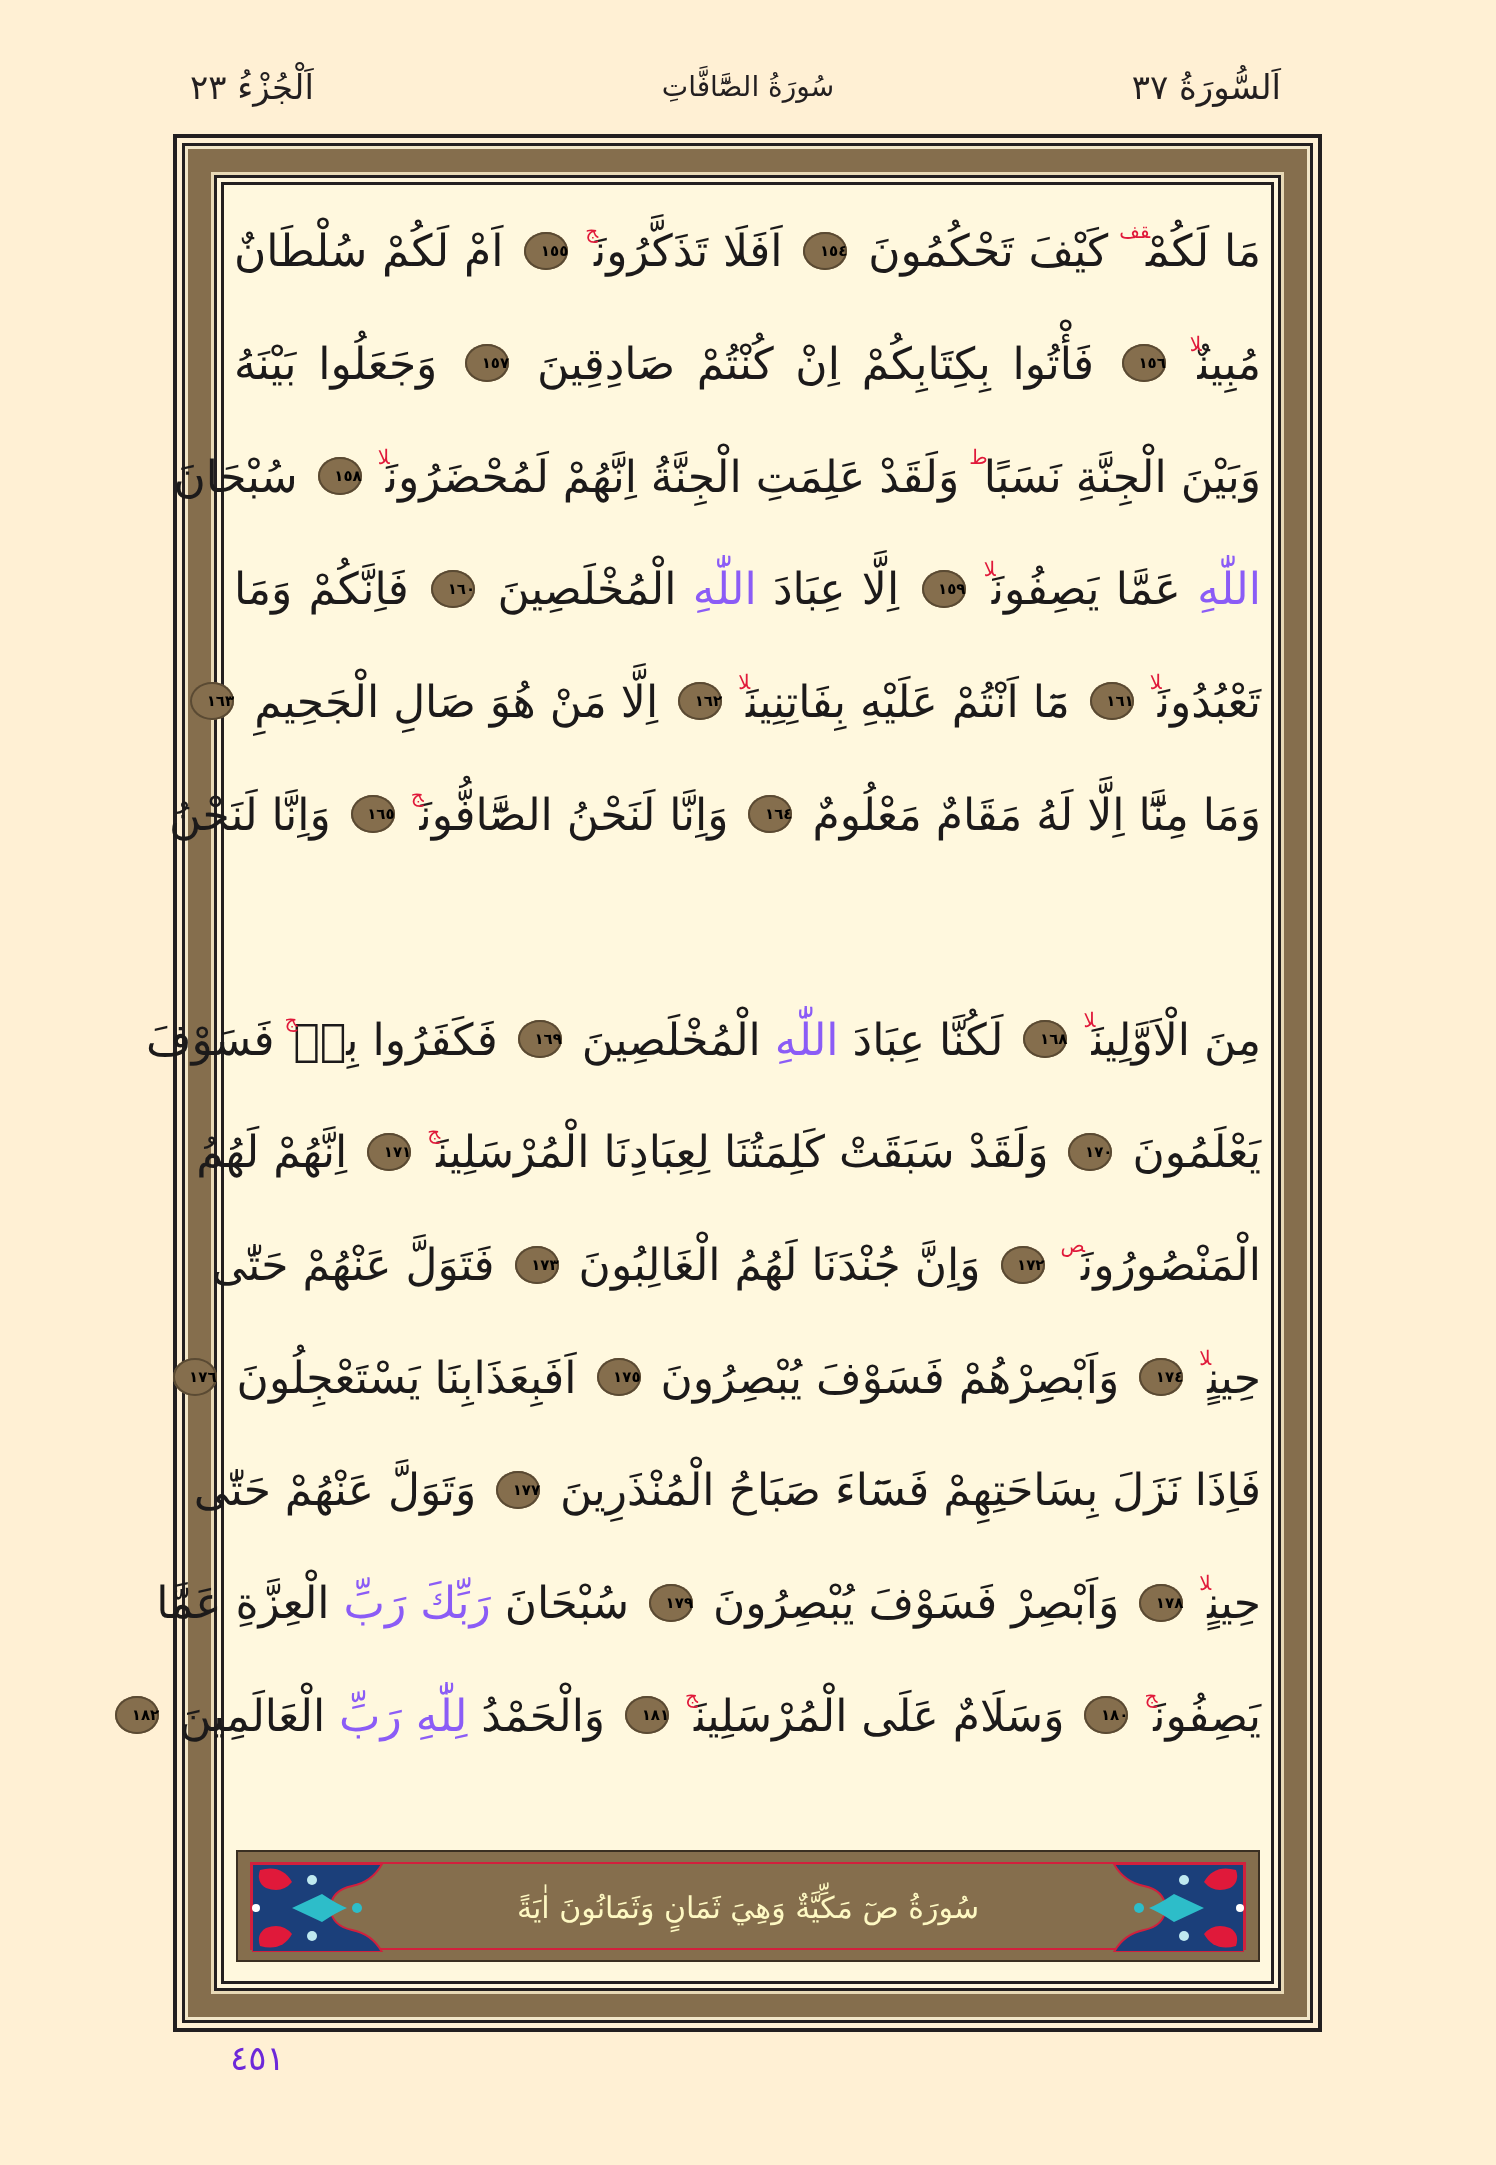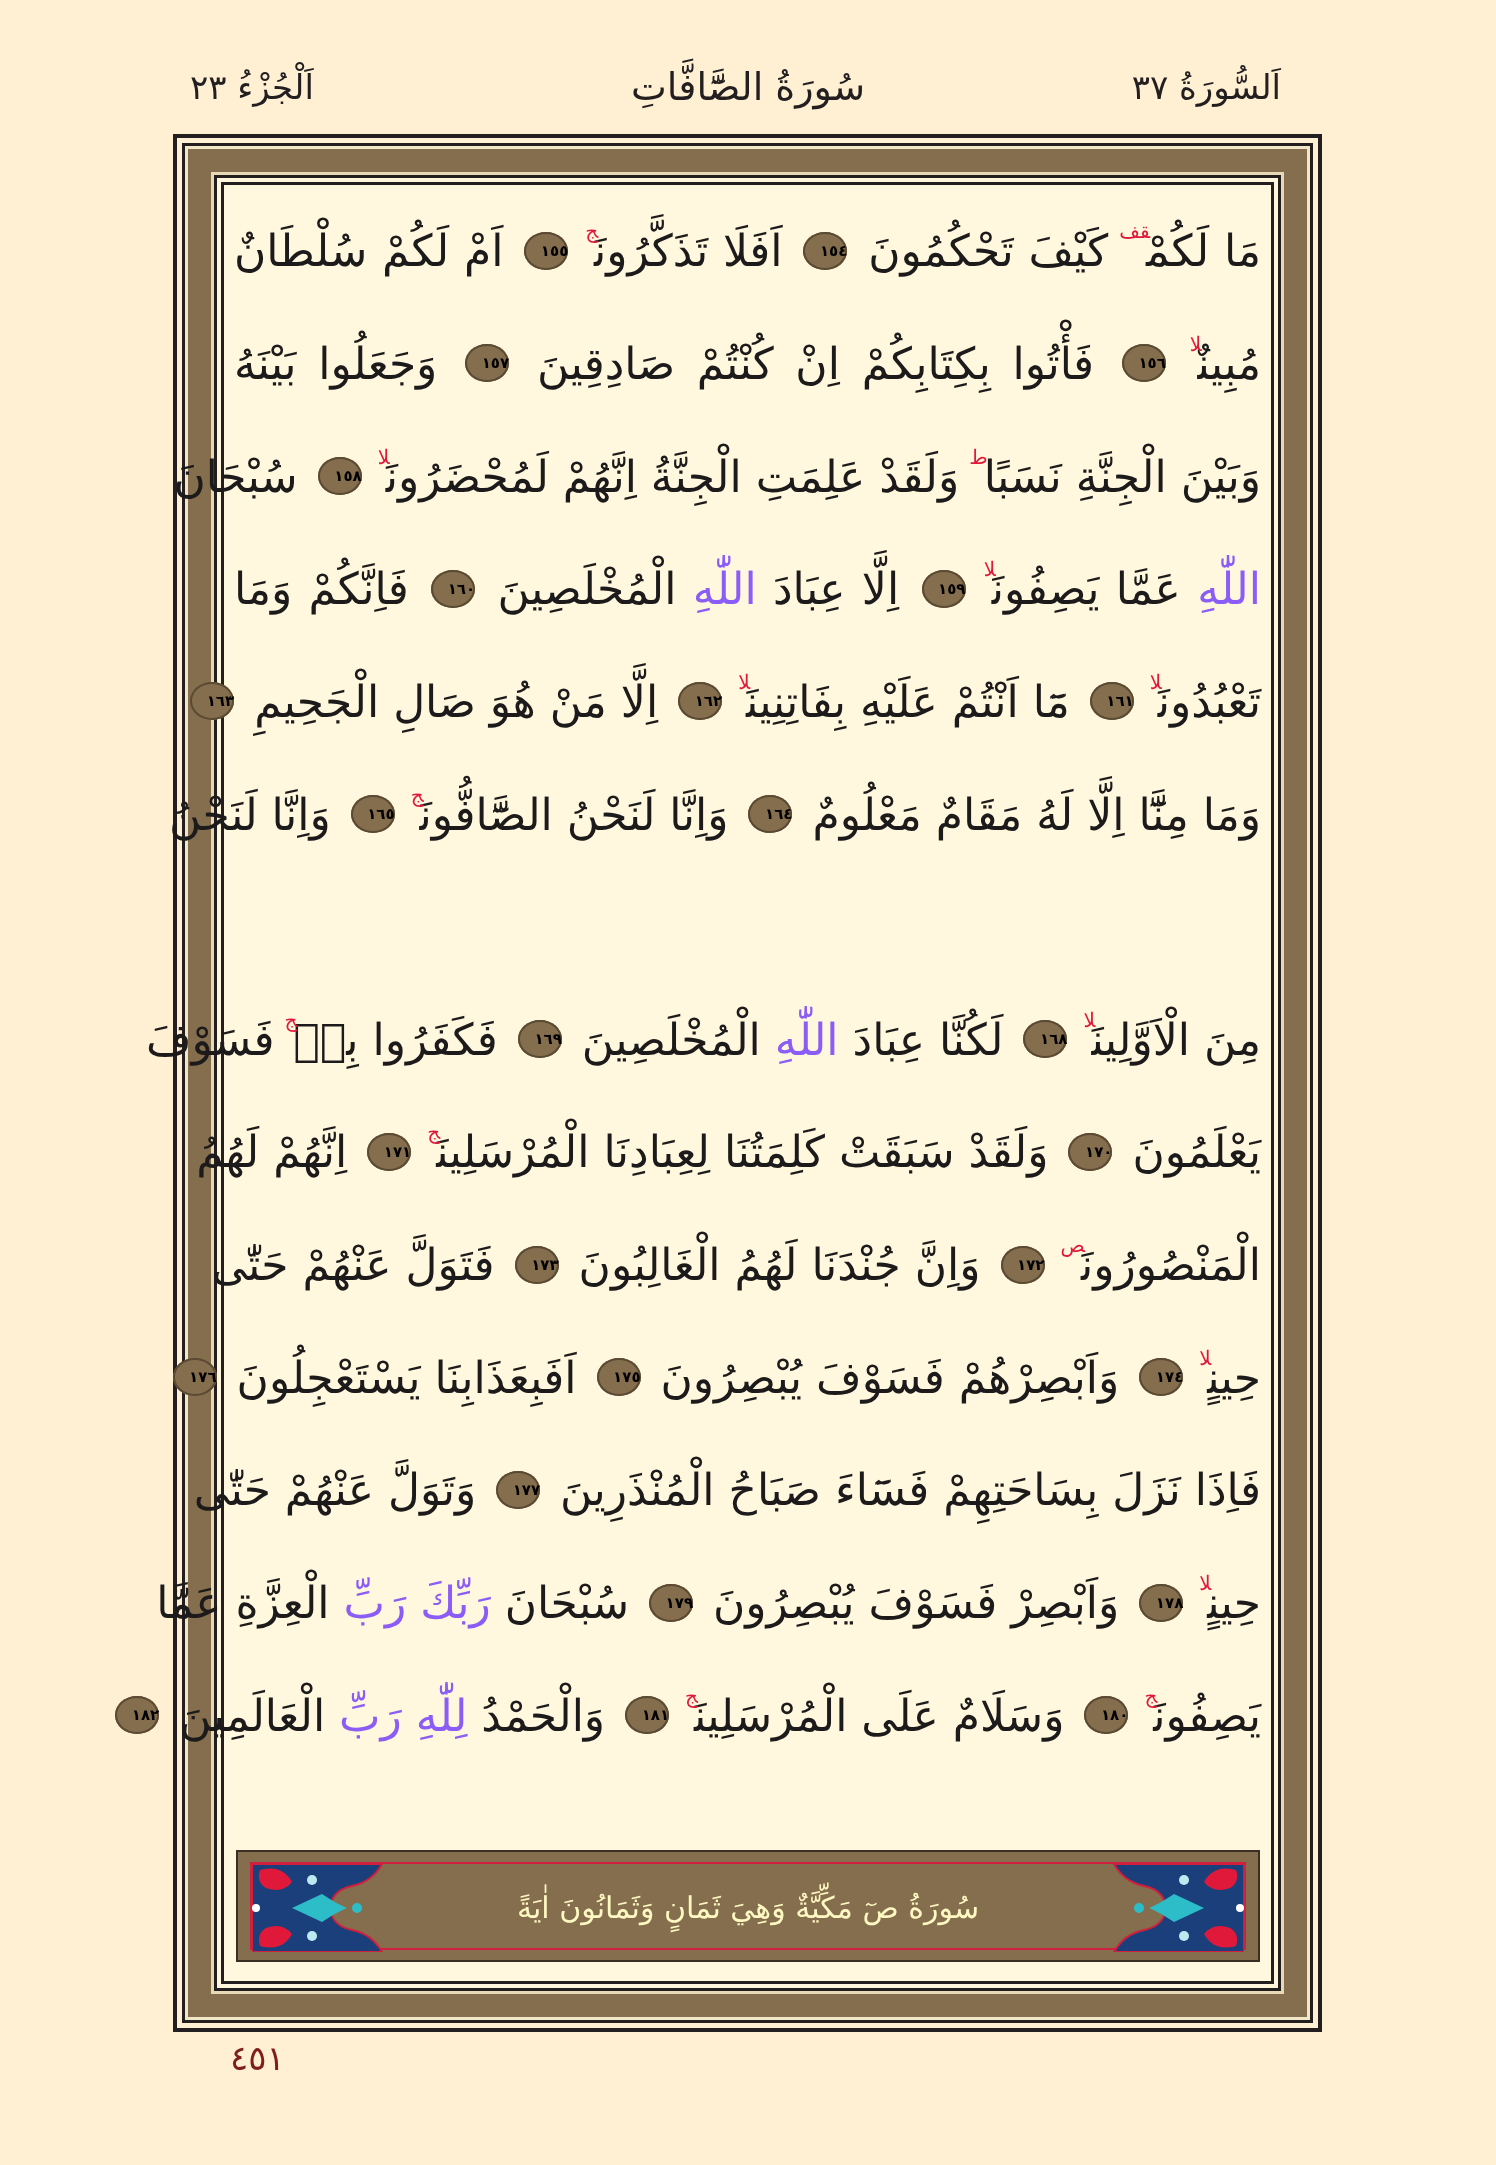--- a/index.html
+++ b/index.html
@@ -3,21 +3,21 @@
 <meta charset="utf-8">
 <style>
   html, body { margin:0; padding:0; }
   body {
     width:1496px; height:2165px; background:#fff0d4; position:relative; overflow:hidden;
     font-family: "DejaVu Sans", sans-serif; color:#1c1a1a;
   }
   .header { position:absolute; top:62px; left:0; width:1496px; height:60px; direction:rtl; }
   .hdr { position:absolute; top:0; font-size:34px; line-height:50px; color:#231f20; }
   .hdr-surah-num { right:215px; }
-  .hdr-title { left:0; right:0; text-align:center; font-size:38px; }
+  .hdr-title { left:0; right:0; text-align:center; font-size:28px; }
   .hdr-juz { left:190px; }
 
   
   .frame-outer { position:absolute; left:173px; top:134px; width:1149px; height:1898px;
     border:4px solid #231f20; box-sizing:border-box; background:#fff0d4; }
   .frame-l2 { position:absolute; left:5px; top:5px; right:5px; bottom:5px; border:3px solid #231f20; box-sizing:border-box; background:#f2e6c8; }
   .frame-band { position:absolute; left:3px; top:3px; right:3px; bottom:3px; background:#856e4d; }
   .frame-band-inner-light { position:absolute; left:23px; top:23px; right:23px; bottom:23px; background:#e8d9b6; }
   .frame-l3 { position:absolute; left:3px; top:3px; right:3px; bottom:3px; border:3px solid #231f20; box-sizing:border-box; background:#fff6dc; }
   .frame-l4 { position:absolute; left:4px; top:4px; right:4px; bottom:4px; border:3px solid #231f20; box-sizing:border-box; background:#fff8de; }
@@ -35,21 +35,21 @@
   
   .banner { position:absolute; left:236px; top:1850px; width:1024px; height:112px;
     background:#856e4d; border:2px solid #3a2f22; box-sizing:border-box; }
   .banner-inner { position:absolute; left:12px; top:10px; right:12px; bottom:10px; border:2px solid #d1203d; box-sizing:border-box; }
   .banner-title { position:absolute; left:0; right:0; top:0; bottom:0; text-align:center; direction:rtl;
     font-family:"DejaVu Serif", serif; font-size:30px; line-height:88px; color:#fef9c3; }
   .orn { position:absolute; top:0; width:150px; height:88px; }
   .orn-left { left:0; }
   .orn-right { right:0; transform:scaleX(-1); }
 
-  .page-number { position:absolute; left:230px; top:2038px; font-size:34px; color:#7f1d1d; direction:rtl; }
+  .page-number { position:absolute; left:230px; top:2038px; font-size:34px; color:#6d28d9; direction:rtl; }
 </style>
 </head>
 <body>
 
 <div class="header">
   <div class="hdr hdr-surah-num">اَلسُّورَةُ ٣٧</div>
   <div class="hdr hdr-title">سُورَةُ الصَّٓافَّاتِ</div>
   <div class="hdr hdr-juz">اَلْجُزْءُ ٢٣</div>
 </div>
 

